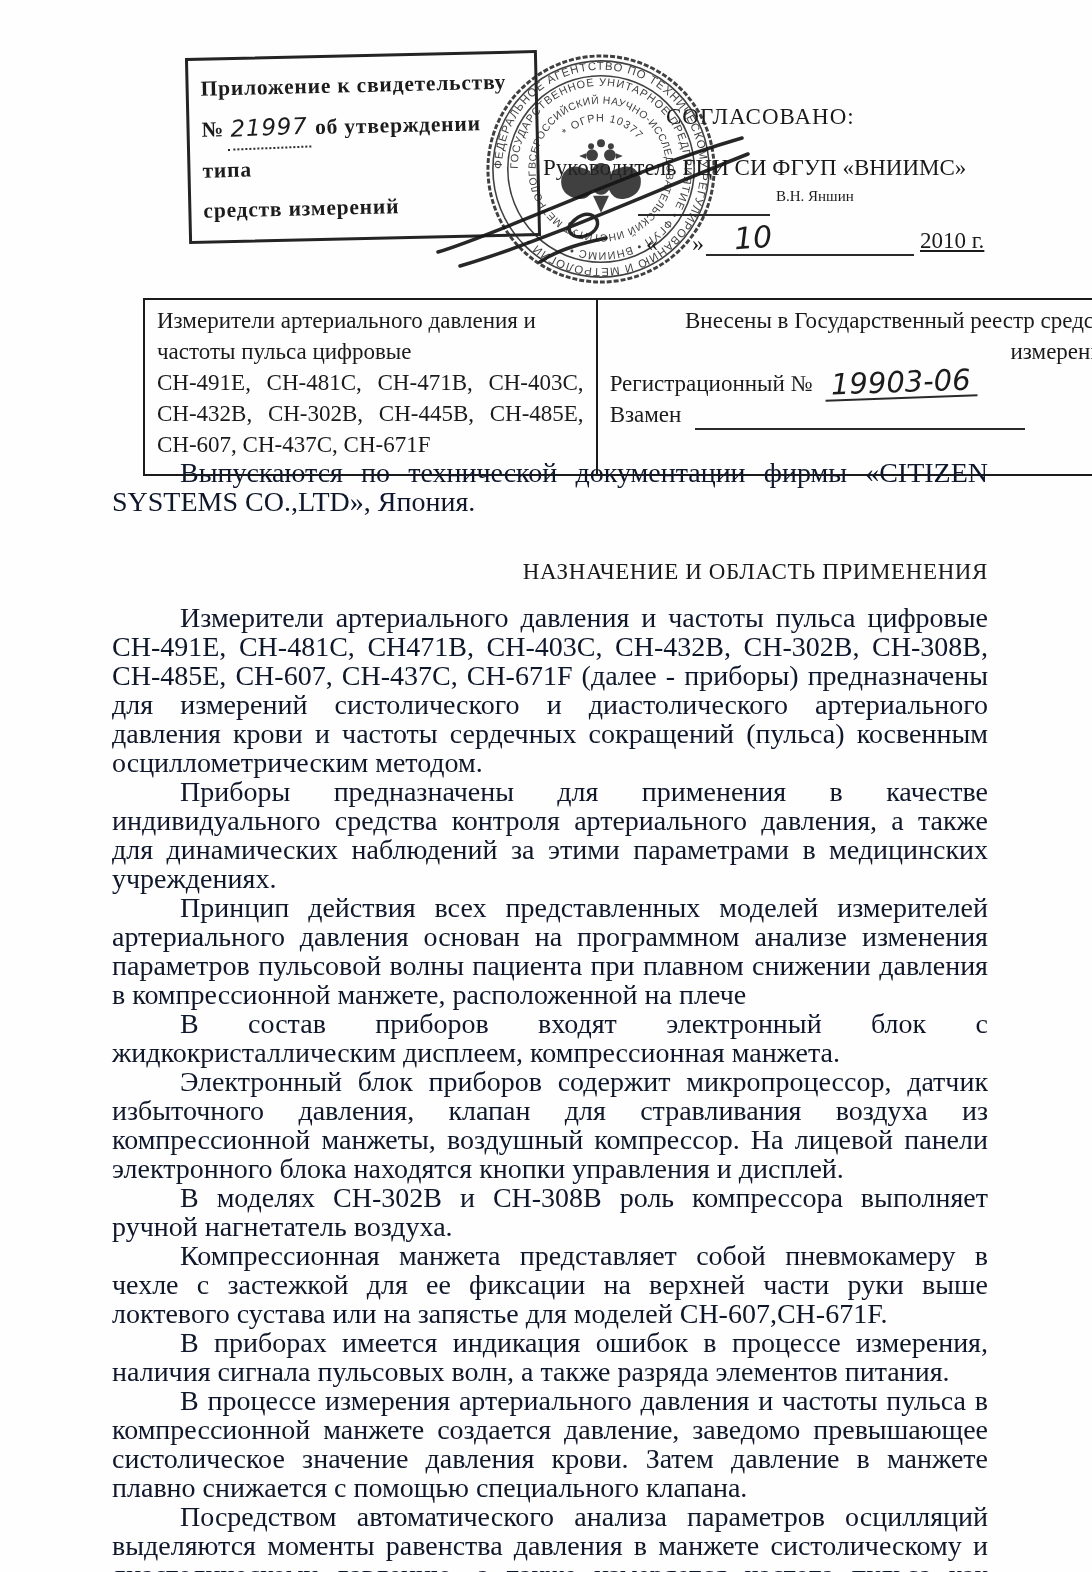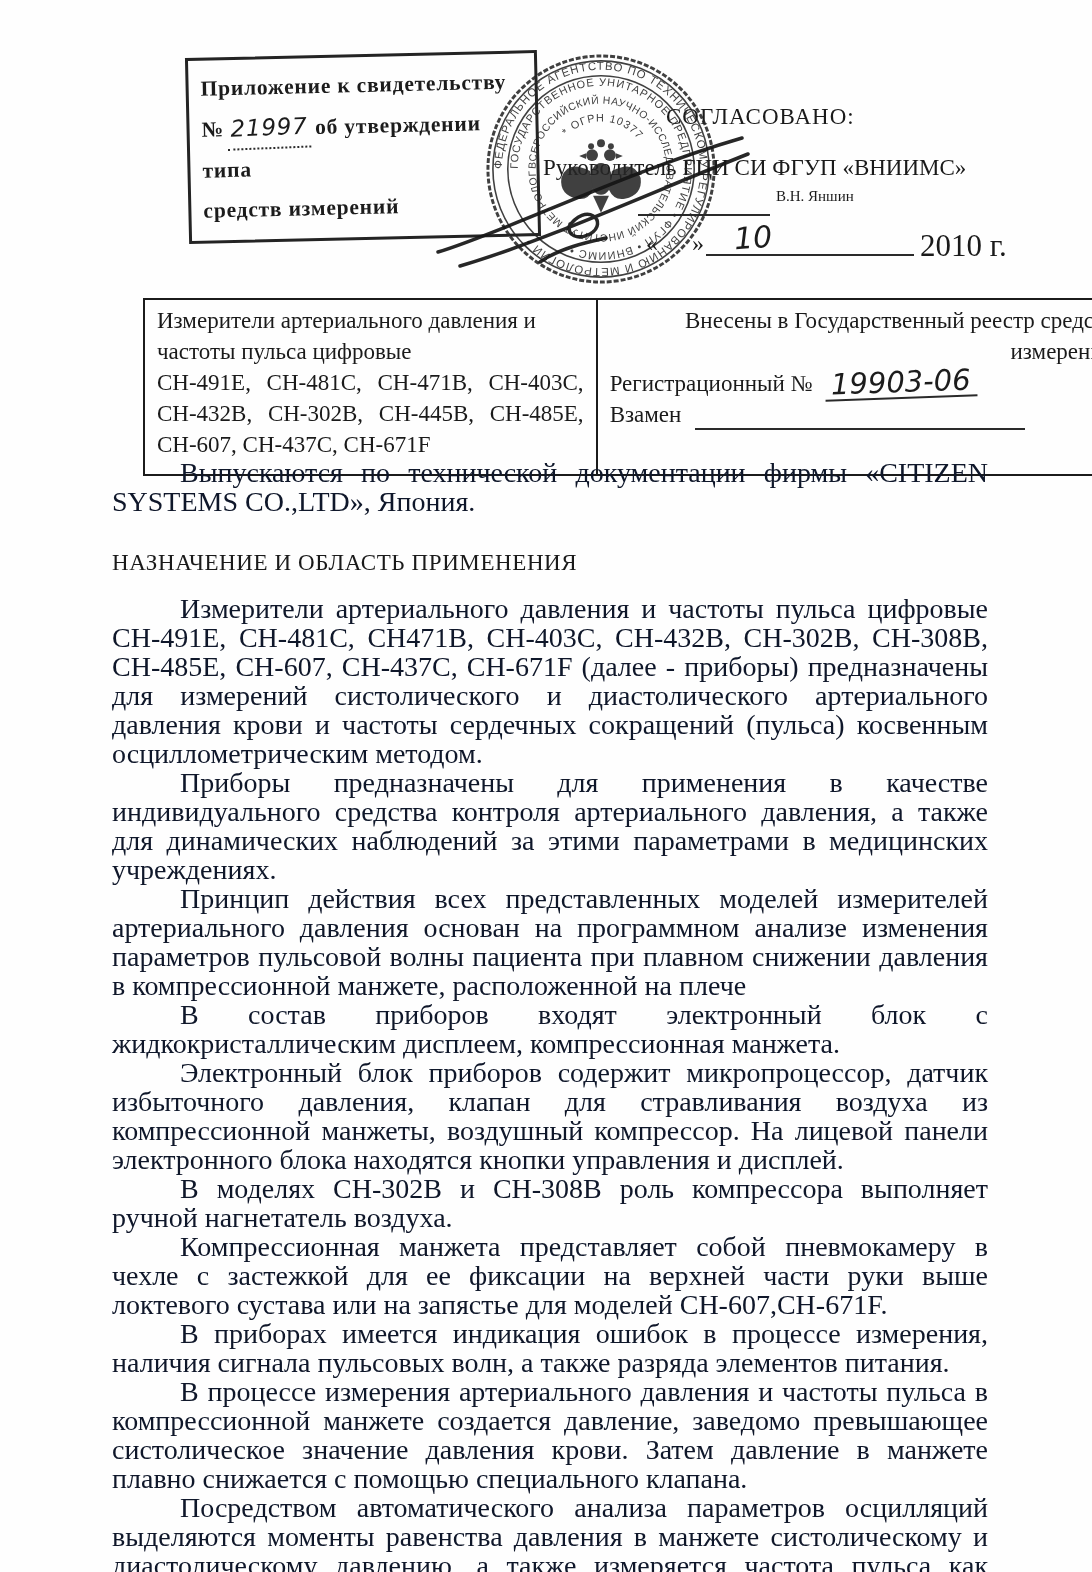--- a/index.html
+++ b/index.html
@@ -25,21 +25,21 @@
   .hand-cert { font-size:23px; border-bottom:2px dotted #2a2a2a; transform:rotate(-1deg); padding:0 3px; margin:0 4px; }
   .agreed   { position:absolute; left:666px; top:104px; font-size:23px; letter-spacing:1px; }
   .approver-title { position:absolute; left:543px; top:155px; width:470px; font-size:23px; }
   .sign-line { position:absolute; left:638px; top:214px; width:132px; border-bottom:2px solid #2a2a2a; }
   .approver-name { position:absolute; left:776px; top:188px; font-size:15px; }
   .dq { position:absolute; font-size:24px; top:230px; }
   .dq-open  { left:646px; }
   .dq-close { left:692px; }
   .month-underline { position:absolute; left:706px; top:254px; width:208px; border-bottom:2px solid #2a2a2a; }
   .hand-month { position:absolute; left:734px; top:220px; font-size:30px; transform:rotate(-4deg); }
-  .date-year { position:absolute; left:920px; top:228px; font-size:31px; }
+  .date-year { position:absolute; left:920px; top:228px; font-size:23px;text-decoration:underline; }
 
   .round-stamp { position:absolute; left:482px; top:50px; width:238px; height:238px; opacity:.88; }
   .sig-svg    { position:absolute; left:420px; top:130px; width:330px; height:150px; }
 
   
   .reg-table {
     position:absolute; left:143px; top:298px; width:986px;
     border-collapse:collapse; font-size:23px; line-height:31px;
   }
   .reg-table td { border:2.5px solid #1b1b1b; vertical-align:top; padding:5px 12px 14px; }
@@ -51,22 +51,22 @@
   .vz-row { display:flex; align-items:flex-end; }
   .blank-line { display:inline-block; flex:1 1 auto; max-width:330px; margin-left:14px; border-bottom:2px solid #2a2a2a; height:24px; }
 
   
   .body-text { position:absolute; left:112px; top:458px; width:876px; }
   .para {
     font-size:28px; line-height:29px; text-align:justify;
     text-indent:68px; color:#0f172a;
   }
   .sec-heading {
-    font-size:23px; font-weight:normal; text-align:left;
-    letter-spacing:0.6px; margin:34px 0 18px;
+    font-size:23px; font-weight:normal; text-align:right;
+    letter-spacing:0.6px; margin:43px 0 18px;
   }
 </style>
 </head>
 <body>
 
 <div class="page">
 
   <div class="hdr">
 
     <div class="stamp-box">

